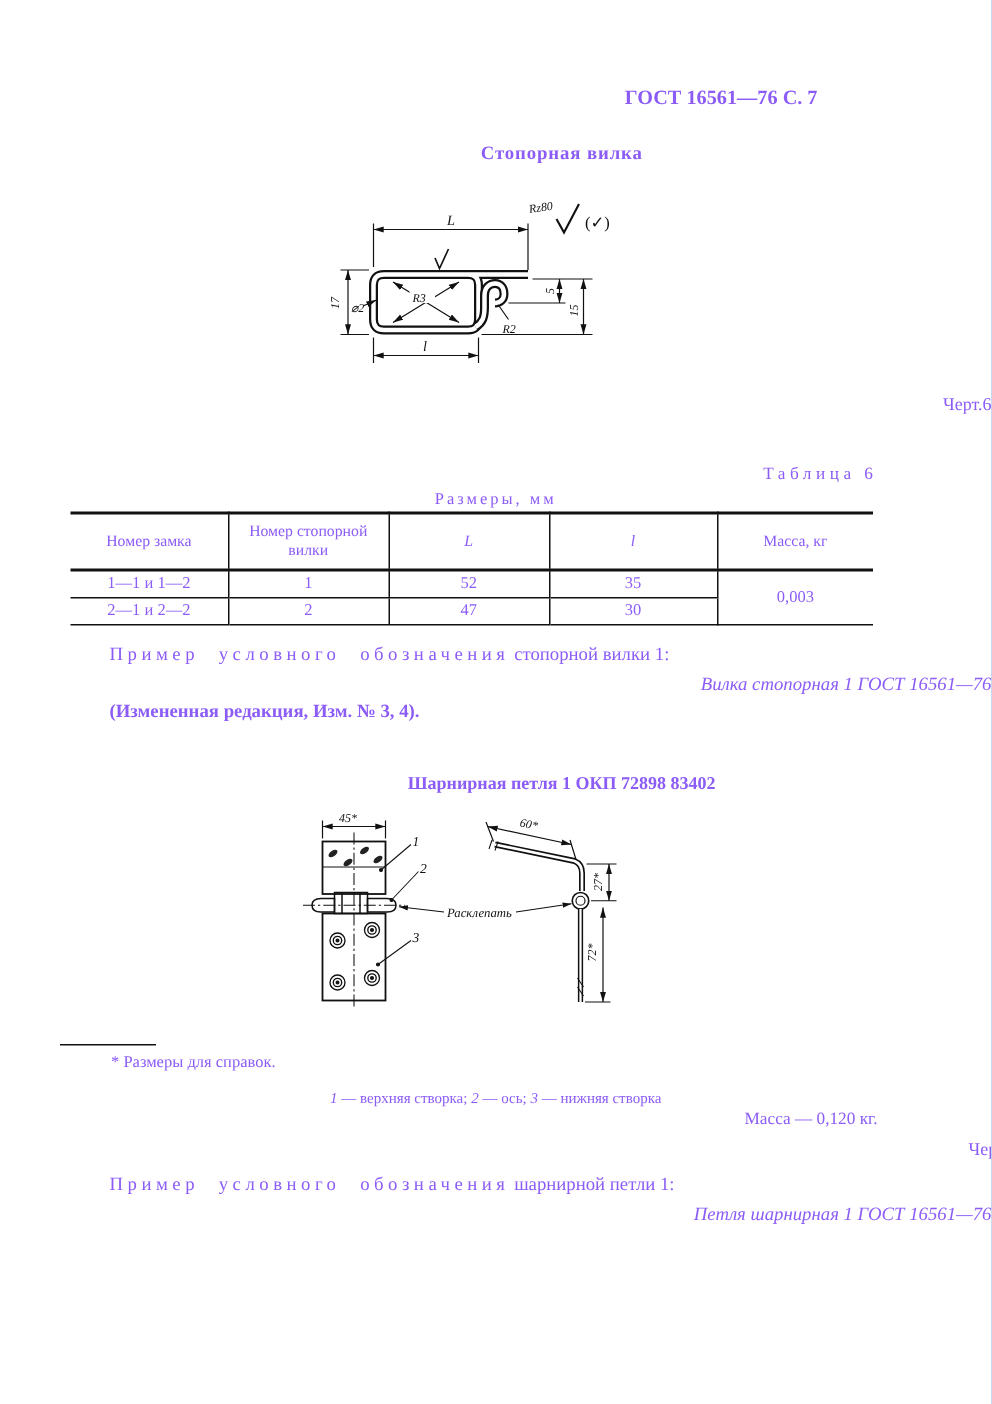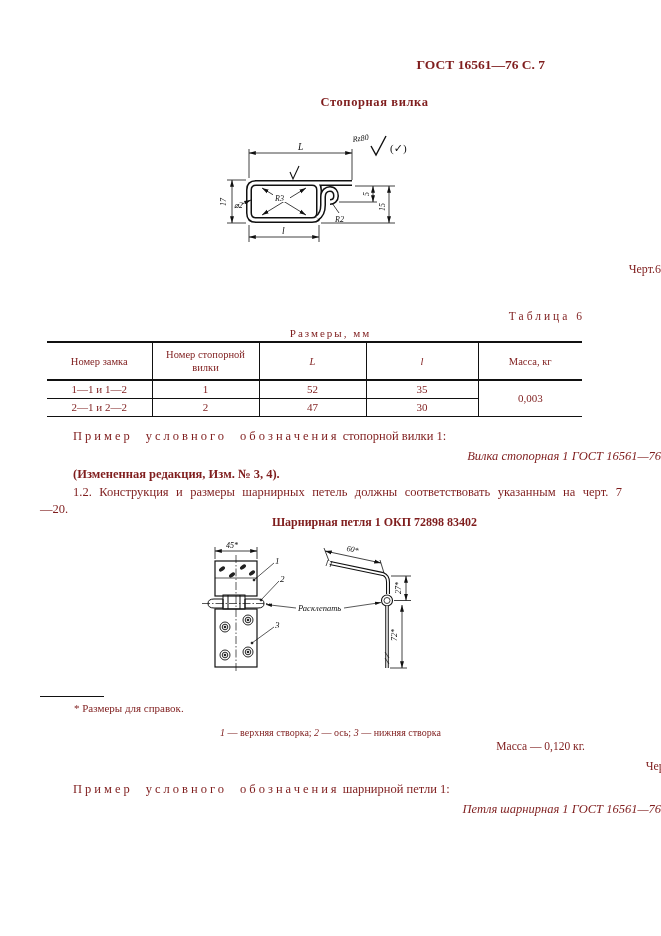--- a/index.html
+++ b/index.html
@@ -1,19 +1,19 @@
 <!DOCTYPE html>
 <html><head>
 <meta charset="utf-8">
 <style>
   html,body { margin:0; padding:0; background:#e8e8e8; }
   .page {
     position:relative; width:661px; height:936px; margin:0 auto;
     background:#ffffff; overflow:hidden;
-    font-family:"Liberation Serif","DejaVu Serif",serif; color:#7f1d1d;
+    font-family:"Liberation Serif","DejaVu Serif",serif; color:#8b5cf6;
     border-right:1px solid #3b82f6; border-bottom:1px solid #d9d9d9;
   }
   .hdr { position:absolute; top:57px; right:116px; font-weight:bold; font-size:13.5px; white-space:nowrap; }
   .fork-title { position:absolute; top:95px; left:0; width:100%; text-align:center; font-weight:bold; font-size:12.5px; letter-spacing:.6px;margin-left:44px; }
   .svg-abs { position:absolute; }
   .fig-cap { position:absolute; left:0; width:100%; text-align:right; font-size:12px; }
   .cap6 { top:262px; } .cap7 { top:759px;padding-left:17px; }
   .tbl-label { position:absolute; top:310px; right:76px; font-size:11.5px; letter-spacing:3px; white-space:nowrap; }
   .units-cap { position:absolute; top:327px; left:0; width:100%; text-align:center; font-size:11px; letter-spacing:2px; }
   table.dims { position:absolute; top:341px; left:47px; width:535px; border-collapse:collapse; table-layout:fixed;
@@ -157,21 +157,20 @@
       </tr>
     </tbody>
   </table>
 
   <div class="para ex1"><span class="spaced">Пример условного обозначения</span> <span>стопорной вилки 1:</span></div>
 
   <div class="desig desig1">Вилка стопорная 1 ГОСТ 16561—76</div>
 
   <div class="amend">(Измененная редакция, Изм. № 3, 4).</div>
 
-  <div class="para clause">1.2. Конструкция и размеры шарнирных петель должны соответствовать указанным на черт. 7—20.</div>
 
   <div class="hinge-title">Шарнирная петля 1 ОКП 72898 83402</div>
 
   <svg class="svg-abs" style="left:195px; top:538px;" width="235" height="152" viewBox="0 0 235 152">
     <defs>
       <marker id="arr2" markerWidth="10" markerHeight="8" refX="8.5" refY="3" orient="auto-start-reverse">
         <path d="M0,0.5 L8.5,3 L0,5.5 Z" fill="#111"></path>
       </marker>
     </defs>
     <g stroke="#111" fill="none" stroke-width="1">

